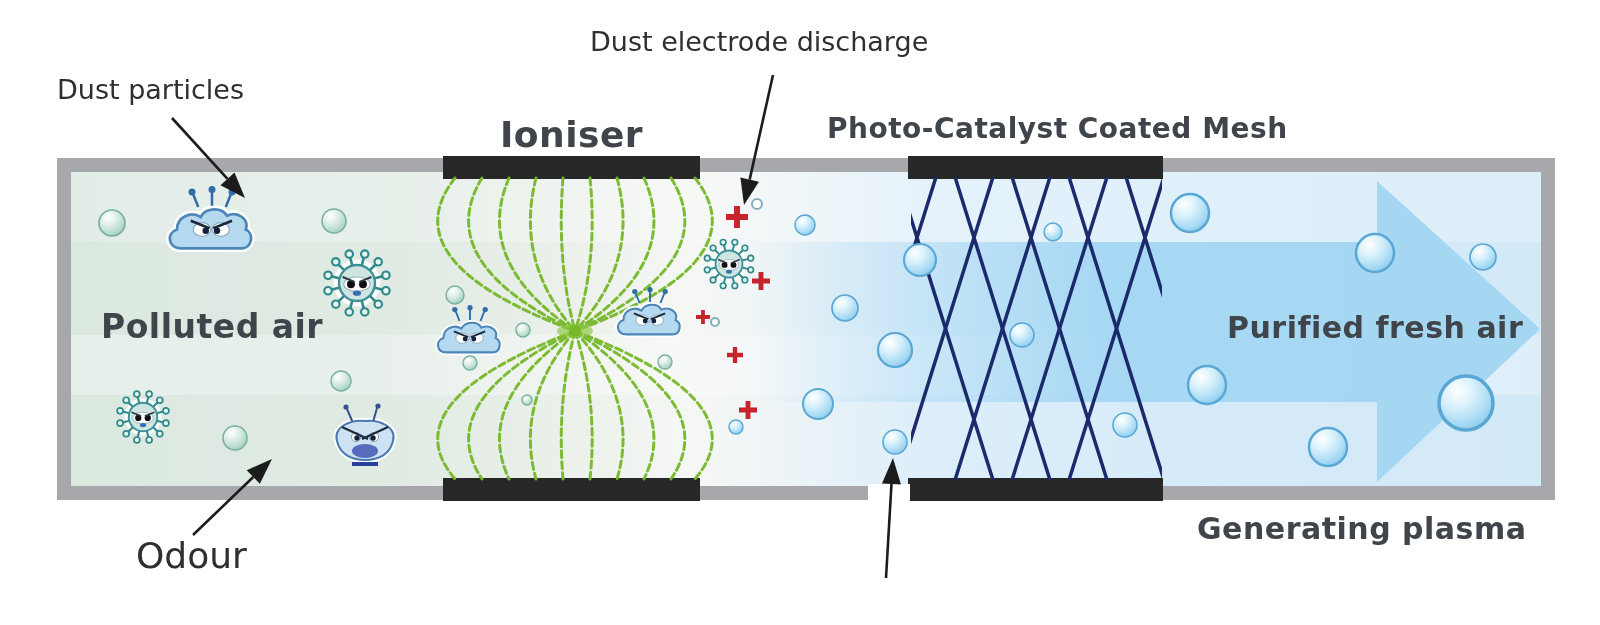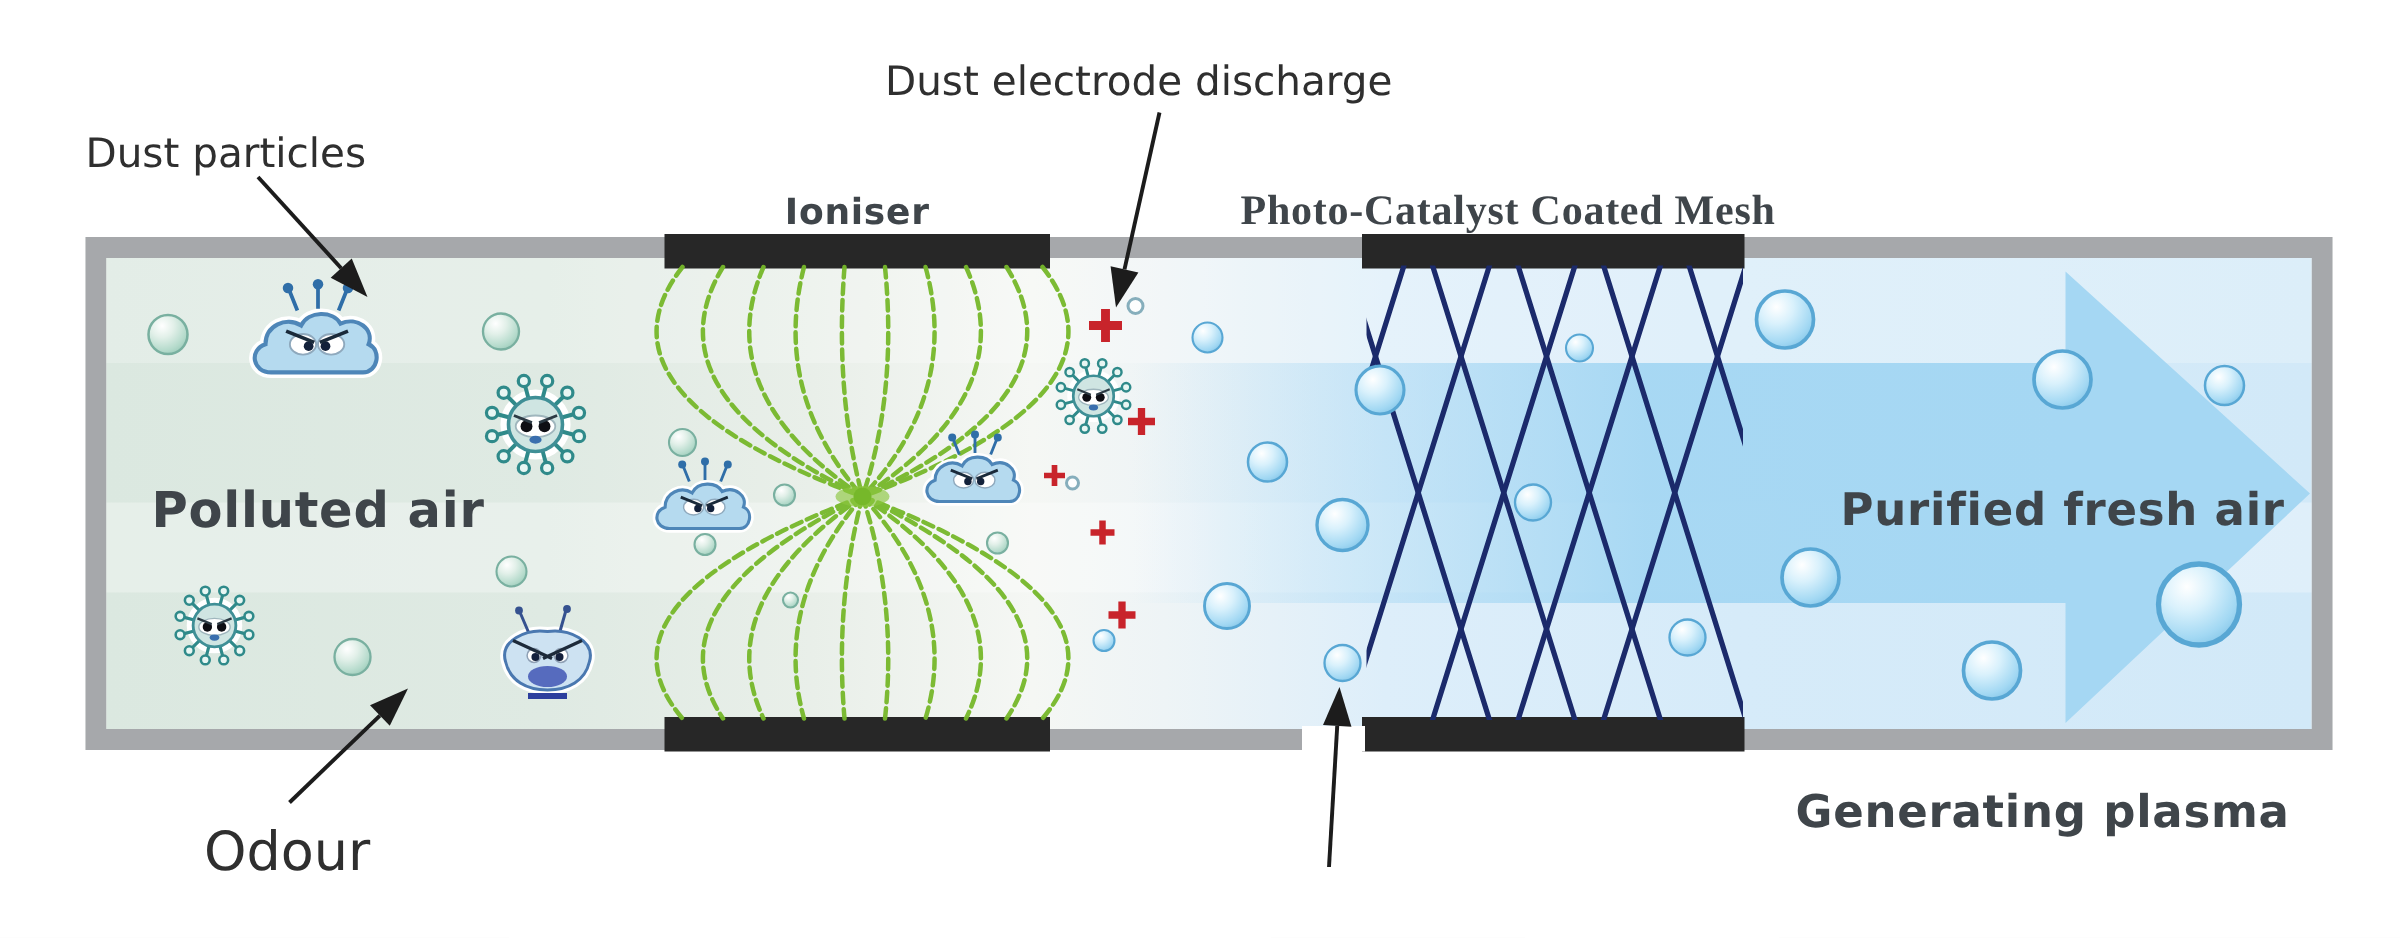--- a/index.html
+++ b/index.html
@@ -24,26 +24,26 @@
   
   .bar{position:absolute;height:23px;background:#272727;z-index:3;}
   .bar.ion-top {left:443px;top:156px;width:257px;}
   .bar.mesh-top{left:908px;top:156px;width:255px;}
   .bar.ion-bot {left:443px;top:478px;width:257px;}
   .bar.mesh-bot{left:908px;top:478px;width:255px;}
   .border-gap{position:absolute;left:868px;top:484px;width:42px;height:17px;background:#ffffff;z-index:3;}
   
   .gfx{position:absolute;left:0;top:0;width:1600px;height:625px;z-index:4;}
   
-  .lbl{position:absolute;z-index:6;white-space:nowrap;color:#2f2f2f;margin-top:13px;}
+  .lbl{position:absolute;z-index:6;white-space:nowrap;color:#2f2f2f;}
   .lbl.head{font-weight:bold;color:#3f454a;letter-spacing:.5px;}
   .lbl-dust-particles {left:57px;  top:74px;  font-size:27px;}
   .lbl-dust-electrode {left:590px; top:26px;  font-size:27px;}
-  .lbl-ioniser        {left:443px; top:114px; width:257px;text-align:center;font-size:24px;}
-  .lbl-photo-catalyst {left:827px; top:112px; font-size:28px;font-family:Liberation Serif, serif;}
+  .lbl-ioniser        {left:443px; top:114px; width:257px;text-align:center;font-size:36px;}
+  .lbl-photo-catalyst {left:827px; top:112px; font-size:28px;}
   .lbl-kv             {left:444px; top:192px; font-size:26px;color:#5d6163;z-index:5;}
   .lbl-polluted       {left:101px; top:307px; font-size:33px;color:#49525a;}
   .lbl-purified       {left:1227px;top:310px; font-size:30px;color:#3c4b57;z-index:6;}
   .lbl-generating     {left:1197px;top:511px; font-size:30px;}
   .lbl-odour          {left:136px; top:535px; font-size:36px;}
   .lbl-odour-molecule {left:772px; top:583px; font-size:28px;}
 </style>
 </head>
 <body>
 

